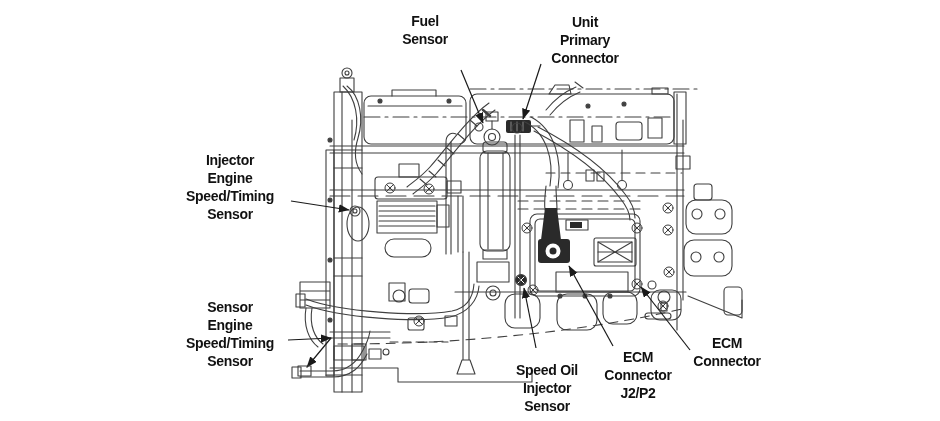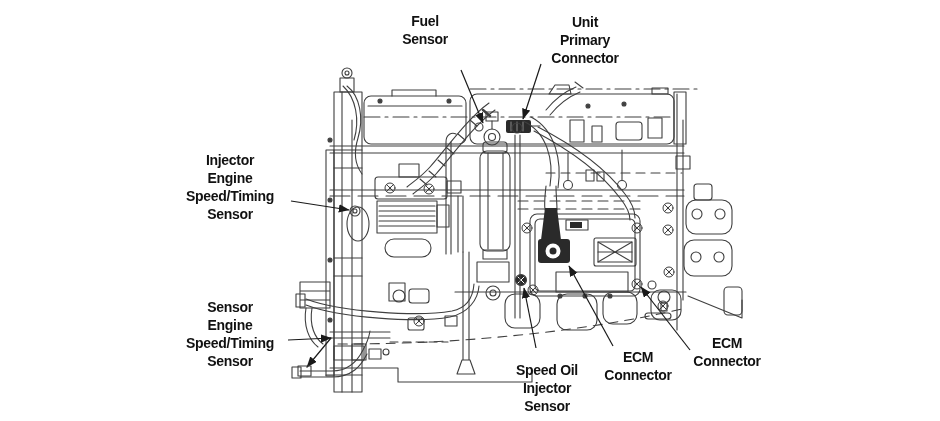--- a/index.html
+++ b/index.html
@@ -257,20 +257,21 @@
 
   <div class="label" style="left:487px;top:361px;width:120px">
     <span class="ln">Speed Oil</span>
     <span class="ln">Injector</span>
     <span class="ln">Sensor</span>
   </div>
 
   <div class="label" style="left:578px;top:348px;width:120px">
     <span class="ln">ECM</span>
     <span class="ln">Connector</span>
+    <span class="ln">J2/P2</span>
   </div>
 
   <div class="label" style="left:667px;top:334px;width:120px">
     <span class="ln">ECM</span>
     <span class="ln">Connector</span>
   </div>
 
 </div>
 
 </body></html>

